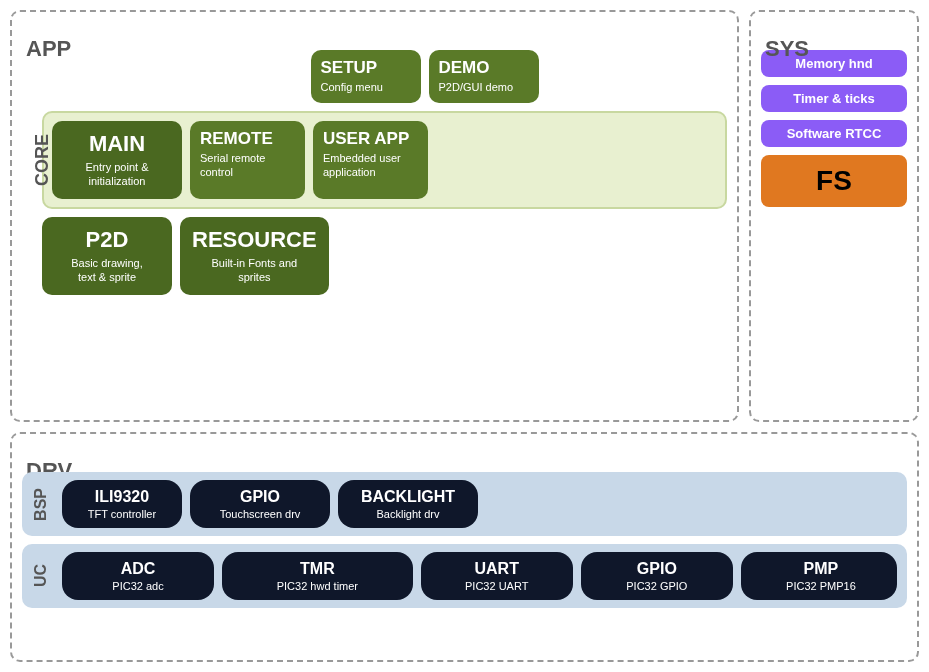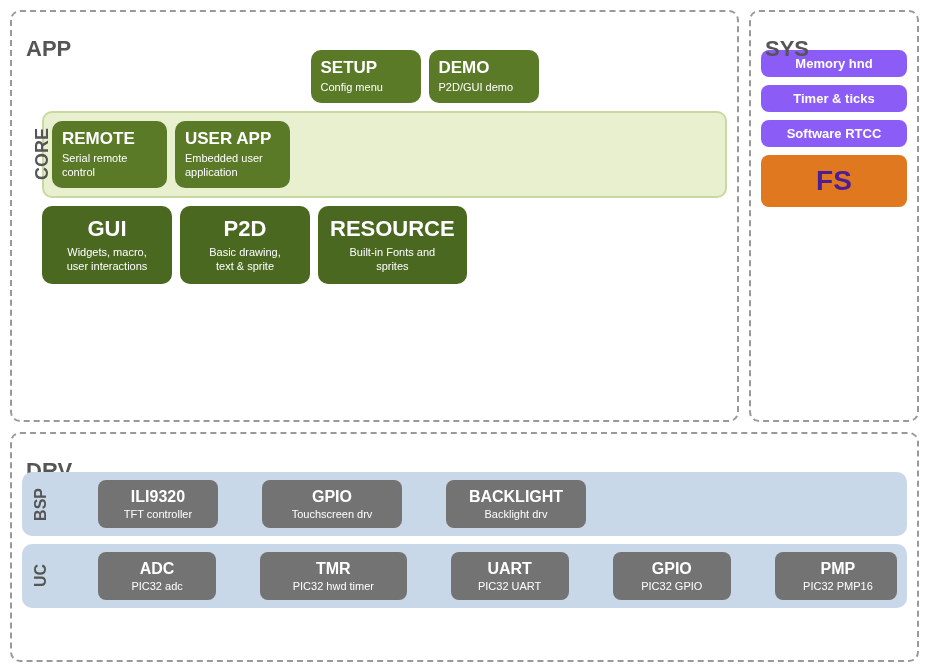--- a/index.html
+++ b/index.html
@@ -152,21 +152,21 @@
       color: white;
       text-align: center;
       padding: 6px 8px;
       font-size: 13px;
       font-weight: bold;
     }
 
     .orange-box-large {
       background: #e07820;
       border-radius: 8px;
-      color: #4c1d95;
+      color: #000000;
       text-align: center;
       padding: 10px 8px;
       flex: 1;
     }
 
     .orange-box-large .box-title {
       font-size: 28px;
       font-weight: bold;
     }
 
@@ -208,26 +208,25 @@
       font-weight: bold;
       color: #555;
       writing-mode: vertical-rl;
       text-orientation: mixed;
       transform: rotate(180deg);
       white-space: nowrap;
       margin-right: 4px;
     }
 
     .blue-box {
-      background: #737373;
-      border-radius: 8px;
+      background: #0f172a;
+      border-radius: 16px;
       color: white;
       text-align: center;
       padding: 8px 12px;
-      margin-left: 36px;
     }
 
     .blue-box .box-title {
       font-size: 16px;
       font-weight: bold;
     }
 
     .blue-box .box-sub {
       font-size: 11px;
       margin-top: 2px;
@@ -261,37 +260,37 @@
           </div>
           <div class="green-box">
             <div class="box-title">DEMO</div>
             <div class="box-sub">P2D/GUI demo</div>
           </div>
         </div>
 
         <div class="app-middle-row">
           <span class="core-label">CORE</span>
           <div class="core-group">
+            <div class="green-box-large">
+              <div class="box-title">MAIN</div>
+              <div class="box-sub">Entry point &amp;<br>initialization</div>
+            </div>
             <div class="green-box" style="min-width:115px;">
               <div class="box-title">REMOTE</div>
               <div class="box-sub">Serial remote<br>control</div>
             </div>
             <div class="green-box" style="min-width:115px;">
               <div class="box-title">USER APP</div>
               <div class="box-sub">Embedded user<br>application</div>
             </div>
           </div>
         </div>
 
         <div style="display:flex; gap:8px; padding-left:20px;">
           <div class="green-box-large" style="min-width:130px;">
-            <div class="box-title">GUI</div>
-            <div class="box-sub">Widgets, macro,<br>user interactions</div>
-          </div>
-          <div class="green-box-large" style="min-width:130px;">
             <div class="box-title">P2D</div>
             <div class="box-sub">Basic drawing,<br>text &amp; sprite</div>
           </div>
           <div class="green-box-large" style="min-width:130px;">
             <div class="box-title">RESOURCE</div>
             <div class="box-sub">Built-in Fonts and<br>sprites</div>
           </div>
         </div>
       </div>
     </div>

